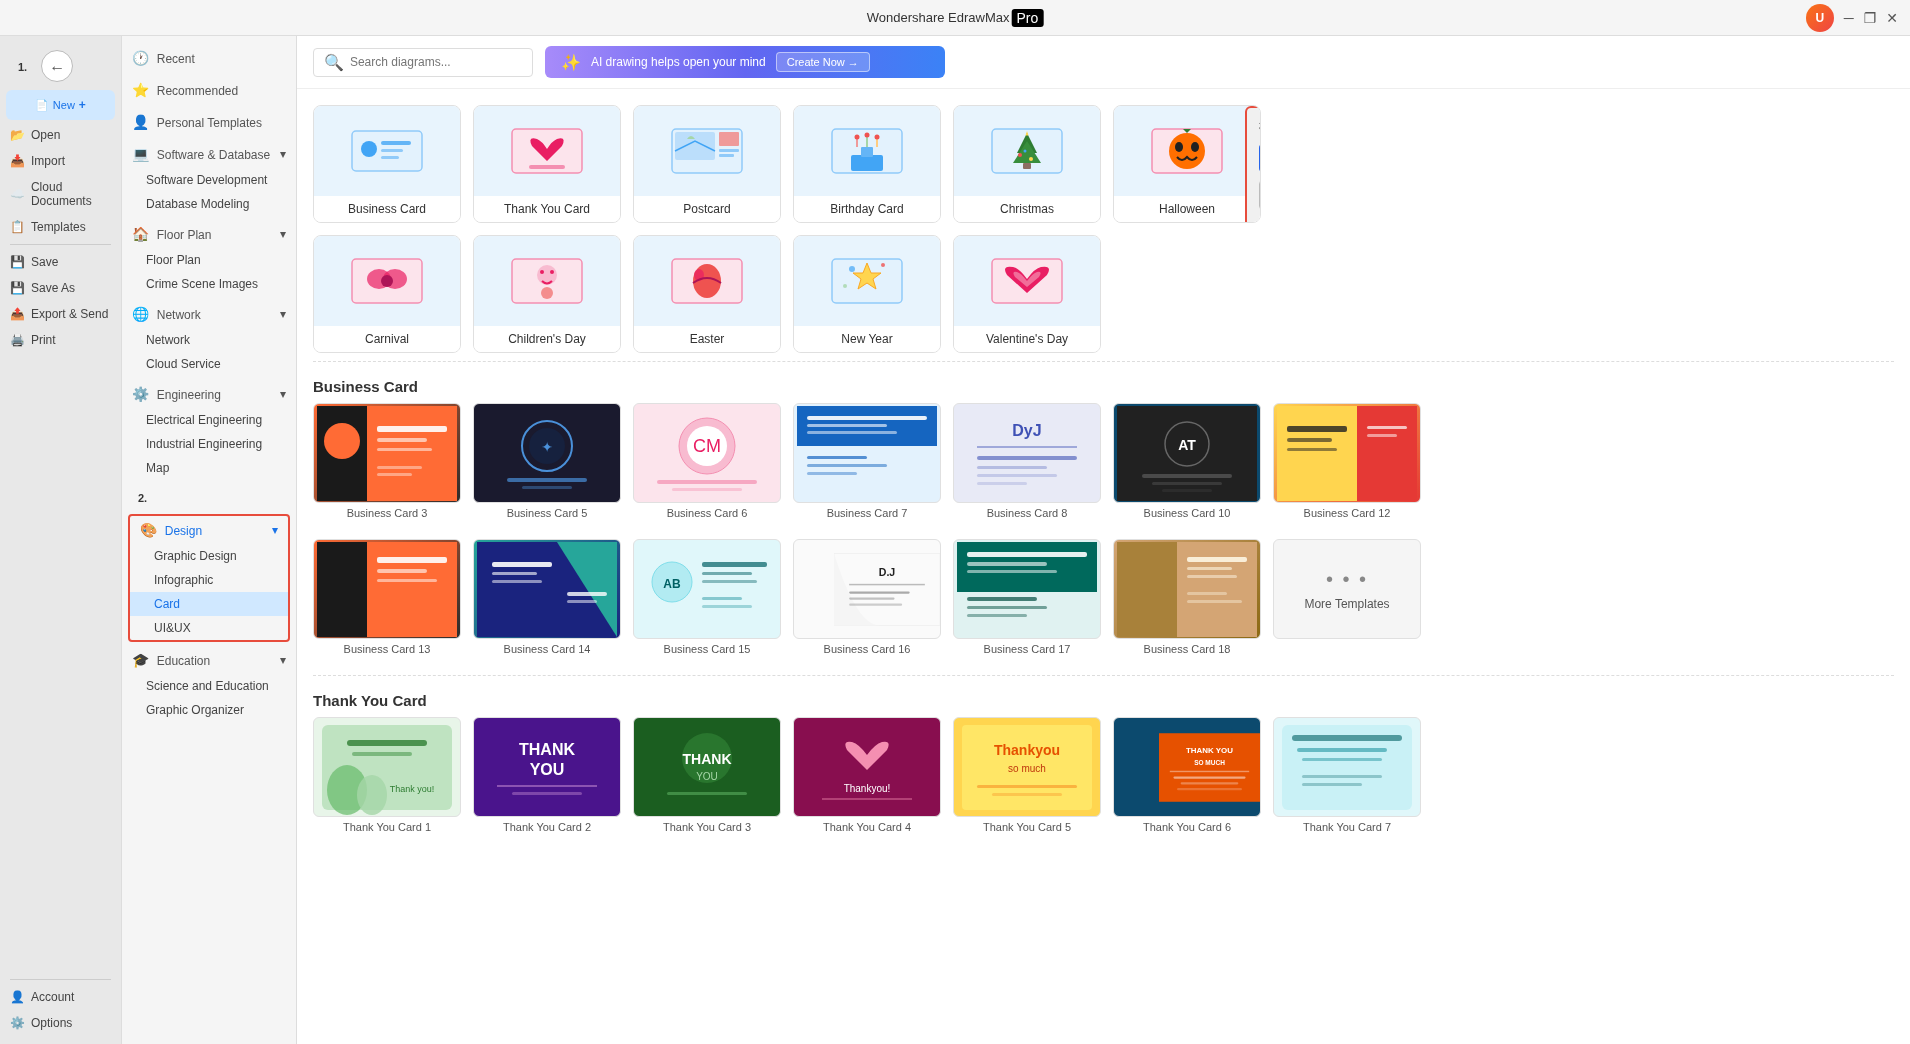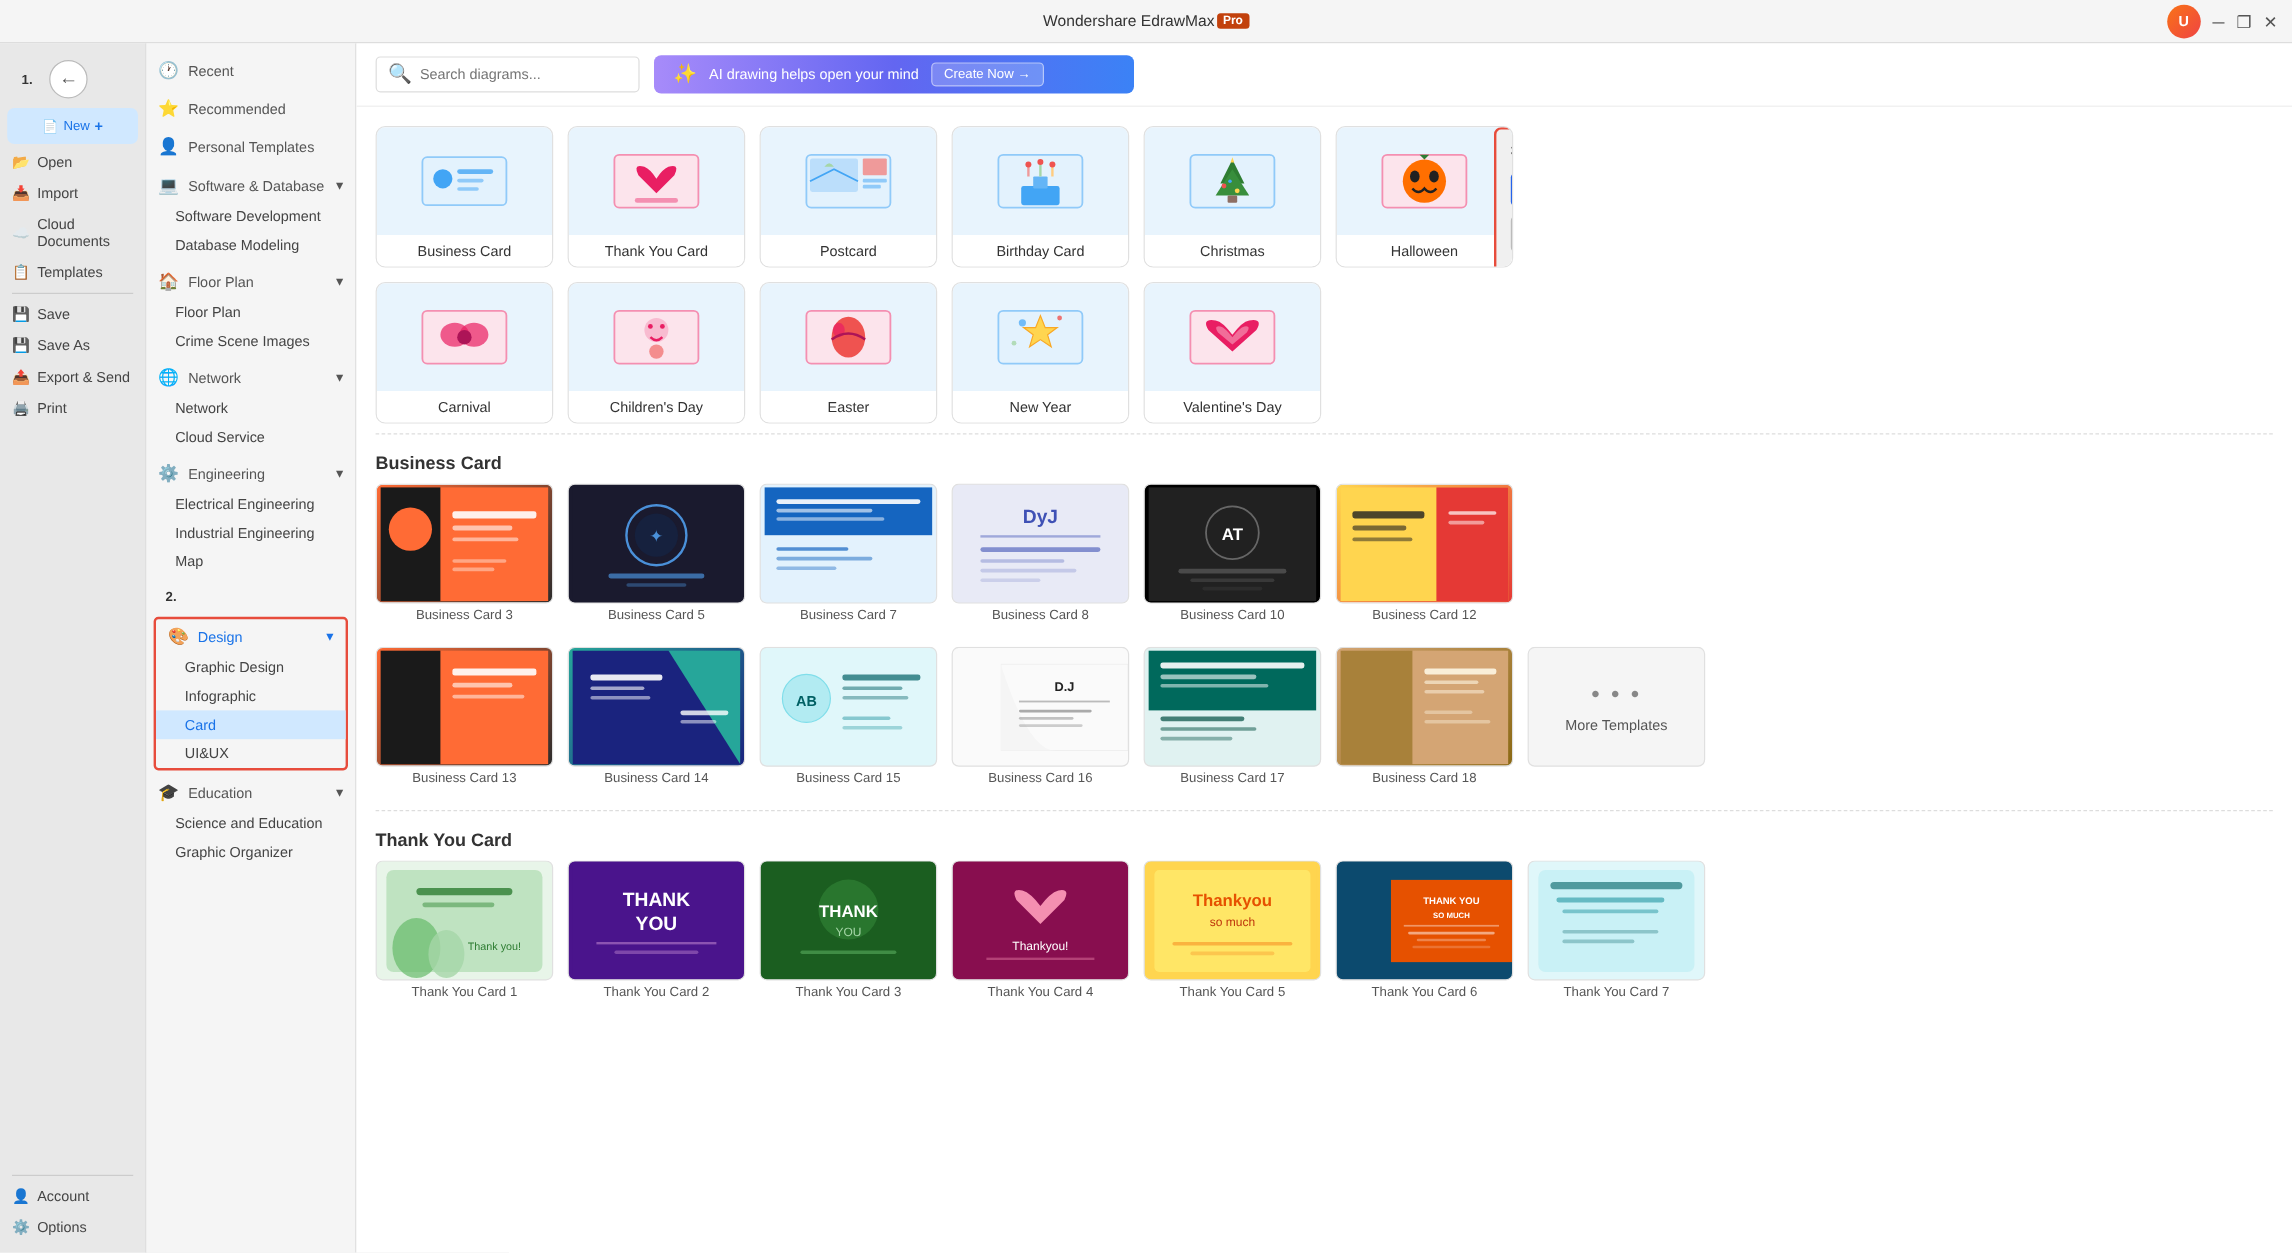--- a/index.html
+++ b/index.html
@@ -19,26 +19,26 @@
       display: flex;
       align-items: center;
       gap: 2px;
       font-size: 13px;
       color: #333;
       position: absolute;
       left: 50%;
       transform: translateX(-50%);
     }
     .pro-badge {
-      background: #c2410c;
+      background: #000000;
       color: white;
-      font-size: 10px;
+      font-size: 14px;
       padding: 1px 5px;
       border-radius: 3px;
-      font-weight: bold;
+      font-weight: normal;
     }
     .title-bar-right {
       display: flex;
       align-items: center;
       gap: 10px;
       margin-left: auto;
     }
     .title-bar-right span {
       font-size: 16px;
       cursor: pointer;
@@ -334,21 +334,21 @@
       color: #555;
       padding: 4px 0;
     }
 
     
     .t-bc3 { background: linear-gradient(135deg, #ff6b35, #2c2c2c); }
     .t-bc5 { background: #1a1a2e; }
     .t-bc6 { background: #fce4ec; }
     .t-bc7 { background: #e3f2fd; }
     .t-bc8 { background: #e8eaf6; }
-    .t-bc10 { background: #000000; }
+    .t-bc10 { background: #0c4a6e; }
     .t-bc12 { background: linear-gradient(135deg, #ffd54f, #e53935); }
     .t-bc13 { background: linear-gradient(135deg, #ff6b35, #2c2c2c); }
     .t-bc14 { background: linear-gradient(135deg, #26a69a, #1a237e); }
     .t-bc15 { background: #e0f7fa; }
     .t-bc16 { background: #fafafa; padding-left: 40px; }
     .t-bc17 { background: #e0f2f1; }
     .t-bc18 { background: linear-gradient(135deg, #d4a574, #8b6914); }
 
     .more-templates-thumb {
       background: #f5f5f5;
@@ -729,20 +729,33 @@
             <circle cx="70" cy="40" r="25" fill="none" stroke="#4a90d9" stroke-width="2"></circle>
             <circle cx="70" cy="40" r="18" fill="#16213e"></circle>
             <text x="70" y="46" text-anchor="middle" fill="#4a90d9" font-size="14" font-family="Arial">✦</text>
             <rect x="30" y="72" width="80" height="4" rx="2" fill="#4a90d9" opacity="0.7"></rect>
             <rect x="45" y="80" width="50" height="3" rx="1.5" fill="#4a90d9" opacity="0.4"></rect>
           </svg>
         </div>
         <div class="template-label">Business Card 5</div>
       </div>
       <div class="template-card">
+        <div class="template-thumb t-bc6">
+          <svg width="140" height="95" viewBox="0 0 140 95">
+            <rect width="140" height="95" fill="#fce4ec"></rect>
+            <circle cx="70" cy="40" r="28" fill="#f8bbd0" stroke="#f48fb1" stroke-width="1"></circle>
+            <circle cx="70" cy="40" r="20" fill="white"></circle>
+            <text x="70" y="46" text-anchor="middle" fill="#e91e63" font-size="18" font-family="Arial">CM</text>
+            <rect x="20" y="74" width="100" height="4" rx="2" fill="#f48fb1" opacity="0.7"></rect>
+            <rect x="35" y="82" width="70" height="3" rx="1.5" fill="#f48fb1" opacity="0.4"></rect>
+          </svg>
+        </div>
+        <div class="template-label">Business Card 6</div>
+      </div>
+      <div class="template-card">
         <div class="template-thumb t-bc7">
           <svg width="140" height="95" viewBox="0 0 140 95">
             <rect width="140" height="95" fill="#e3f2fd"></rect>
             <rect x="0" y="0" width="140" height="40" fill="#1565c0"></rect>
             <rect x="10" y="10" width="120" height="4" rx="2" fill="white" opacity="0.9"></rect>
             <rect x="10" y="18" width="80" height="3" rx="1.5" fill="white" opacity="0.6"></rect>
             <rect x="10" y="25" width="90" height="3" rx="1.5" fill="white" opacity="0.5"></rect>
             <rect x="10" y="50" width="60" height="3" rx="1.5" fill="#1565c0" opacity="0.7"></rect>
             <rect x="10" y="58" width="80" height="3" rx="1.5" fill="#1565c0" opacity="0.5"></rect>
             <rect x="10" y="66" width="50" height="3" rx="1.5" fill="#1565c0" opacity="0.4"></rect>

